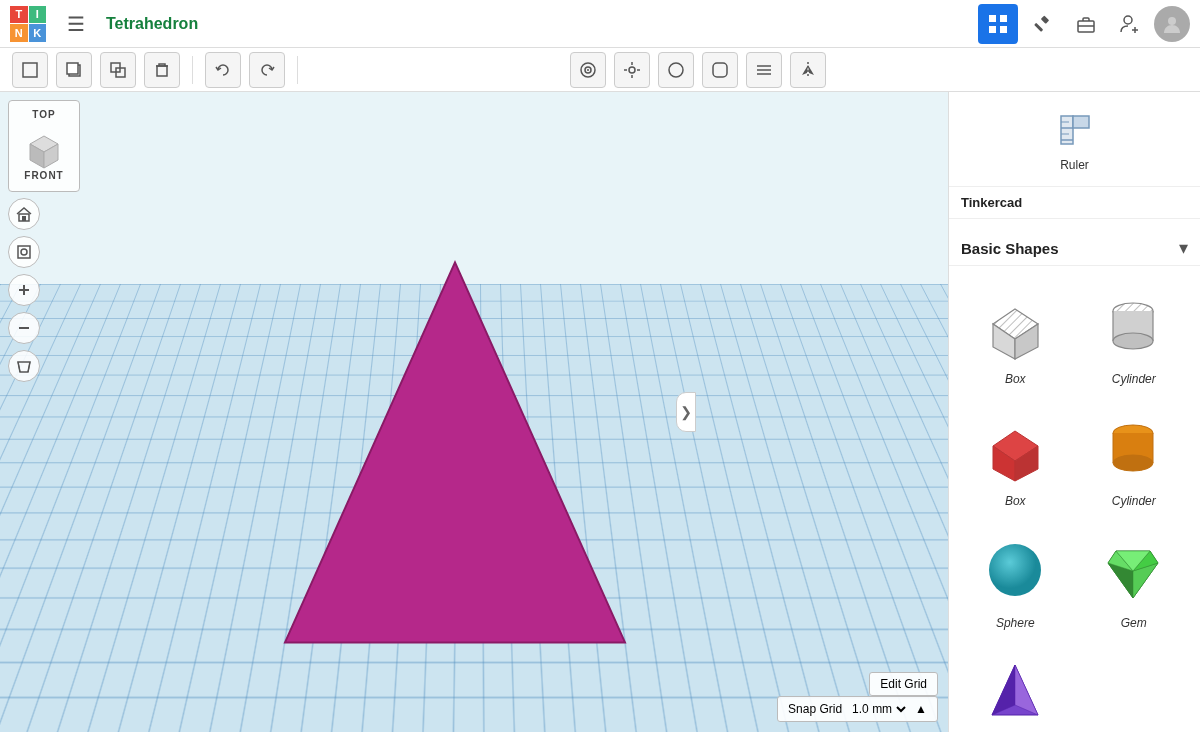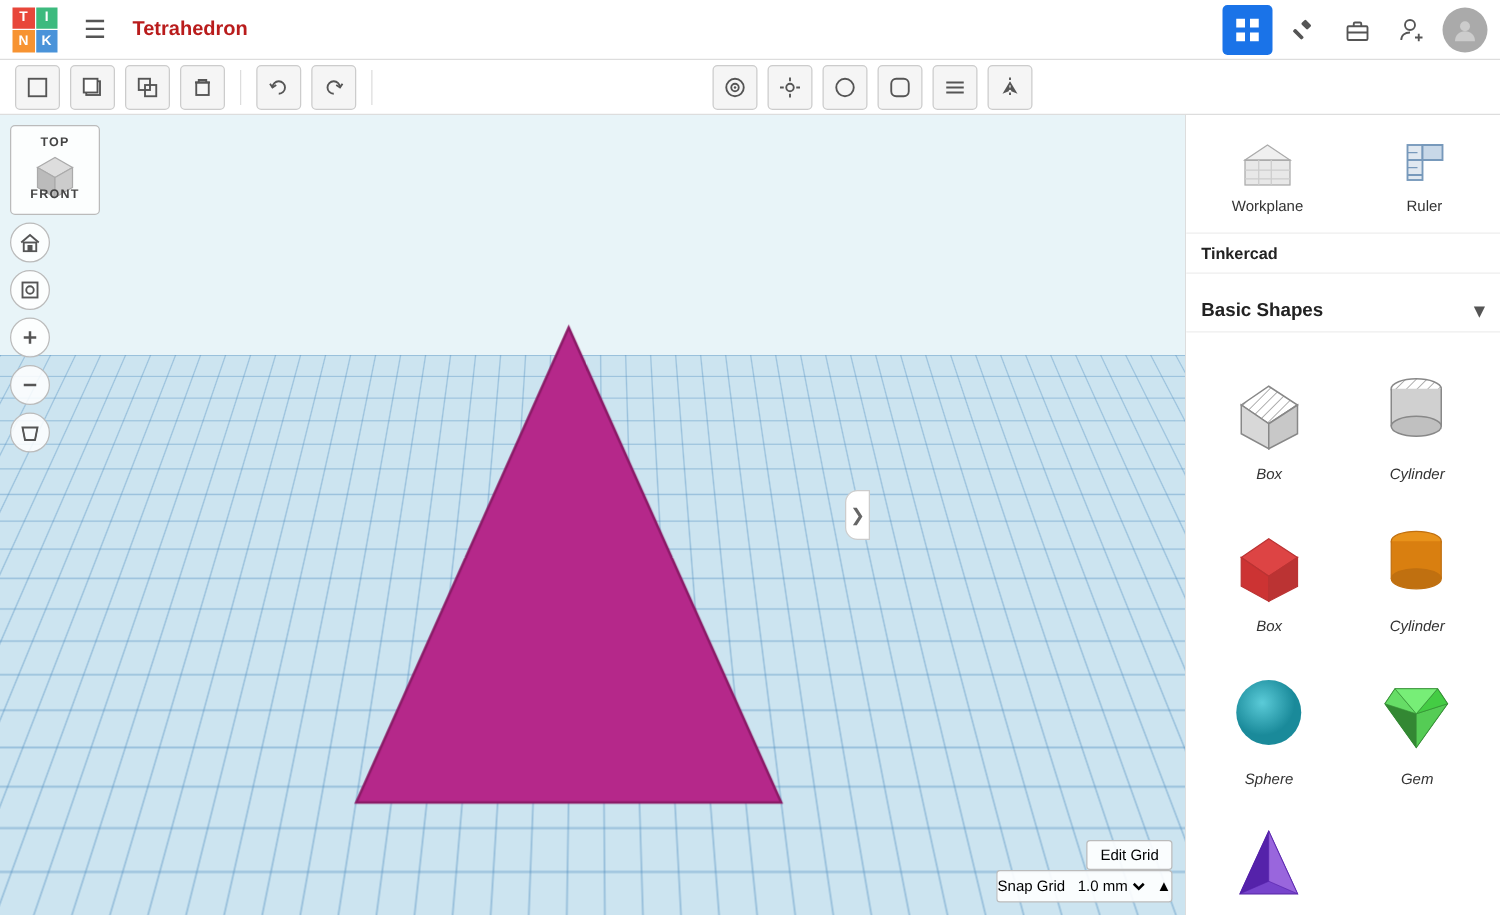--- a/index.html
+++ b/index.html
@@ -71,21 +71,21 @@
       left: 50%; top: 50%;
       transform: translate(-55%, -40%);
     }
 
     
     #left-controls {
       position: absolute; left: 8px; top: 8px;
       display: flex; flex-direction: column; gap: 6px;
     }
     .view-cube {
-      width: 72px; height: 72px; background: rgba(255,255,255,0.85);
+      width: 72px; height: 92px; background: rgba(255,255,255,0.85);
       border: 1px solid #bbb; border-radius: 4px; position: relative;
       display: flex; align-items: center; justify-content: center; text-decoration: underline;
     }
     .view-cube-top {
       position: absolute; top: 8px; left: 50%; transform: translateX(-50%);
       font-size: 10px; font-weight: bold; color: #444; letter-spacing: 1px;
     }
     .view-cube-front {
       position: absolute; bottom: 10px; left: 50%; transform: translateX(-50%);
       font-size: 10px; font-weight: bold; color: #444; letter-spacing: 1px;
@@ -100,21 +100,21 @@
     
     #edit-grid-btn {
       position: absolute; bottom: 36px; right: 10px;
       background: rgba(255,255,255,0.9); border: 1px solid #bbb;
       padding: 4px 10px; font-size: 12px; border-radius: 3px; cursor: pointer;
     }
     #snap-grid {
       position: absolute; bottom: 10px; right: 10px;
       display: flex; align-items: center; gap: 6px;
       background: rgba(255,255,255,0.9); border: 1px solid #bbb;
-      padding: 4px 0; border-radius: 3px; font-size: 12px;
+      padding: 4px 10px; border-radius: 3px; font-size: 12px;
     }
     #snap-grid select { border: none; background: none; font-size: 12px; cursor: pointer; }
 
     
     #panel-toggle {
       position: absolute; right: 252px; top: 50%; transform: translateY(-50%);
       width: 20px; height: 40px; background: #fff; border: 1px solid #ccc;
       border-radius: 10px 0 0 10px; display: flex; align-items: center;
       justify-content: center; cursor: pointer; font-size: 14px; color: #666;
       z-index: 10;
@@ -155,21 +155,21 @@
 
 <div id="topbar">
 
   <div id="logo">
     <div class="logo-cell logo-t">T</div>
     <div class="logo-cell logo-i">I</div>
     <div class="logo-cell logo-n">N</div>
     <div class="logo-cell logo-k">K</div>
   </div>
   <button class="topbar-icon-btn" style="font-size:20px;">☰</button>
-  <span style="font-size:16px;font-weight:bold;color:#b91c1c;">Tetrahedron</span>
+  <span style="font-size:16px;font-weight:bold;color:#15803d;">Tetrahedron</span>
 
   <div id="topbar-right">
     <button class="topbar-icon-btn active">
 
       <svg width="20" height="20" viewBox="0 0 20 20">
         <rect x="1" y="1" width="7" height="7" fill="white"></rect>
         <rect x="12" y="1" width="7" height="7" fill="white"></rect>
         <rect x="1" y="12" width="7" height="7" fill="white"></rect>
         <rect x="12" y="12" width="7" height="7" fill="white"></rect>
       </svg>
@@ -362,34 +362,20 @@
 
     <div id="panel-toggle">
       <span>❯</span>
     </div>
   </div>
 
   <div id="right-panel">
 
     <div id="panel-tools">
 
-      <div class="panel-tool">
-        <div class="panel-tool-icon">
-          <svg width="44" height="44" viewBox="0 0 44 44">
-            <rect x="4" y="20" width="36" height="20" fill="#e8e8e8" stroke="#aaa" stroke-width="1"></rect>
-            <polygon points="4,20 22,8 40,20" fill="#f0f0f0" stroke="#aaa" stroke-width="1"></polygon>
-            <line x1="4" y1="20" x2="40" y2="20" stroke="#aaa" stroke-width="1"></line>
-            <line x1="15" y1="20" x2="15" y2="40" stroke="#ccc" stroke-width="1"></line>
-            <line x1="25" y1="20" x2="25" y2="40" stroke="#ccc" stroke-width="1"></line>
-            <line x1="4" y1="28" x2="40" y2="28" stroke="#ccc" stroke-width="1"></line>
-            <line x1="4" y1="35" x2="40" y2="35" stroke="#ccc" stroke-width="1"></line>
-          </svg>
-        </div>
-        <span class="panel-tool-label">Workplane</span>
-      </div>
 
       <div class="panel-tool">
         <div class="panel-tool-icon">
           <svg width="44" height="44" viewBox="0 0 44 44">
             <rect x="8" y="8" width="12" height="28" fill="#e0e8f0" stroke="#7799bb" stroke-width="1.5"></rect>
             <line x1="8" y1="14" x2="16" y2="14" stroke="#7799bb" stroke-width="1"></line>
             <line x1="8" y1="20" x2="20" y2="20" stroke="#7799bb" stroke-width="1.5"></line>
             <line x1="8" y1="26" x2="16" y2="26" stroke="#7799bb" stroke-width="1"></line>
             <line x1="8" y1="32" x2="20" y2="32" stroke="#7799bb" stroke-width="1.5"></line>
             <polygon points="20,8 36,8 36,20 20,20" fill="#c8d8e8" stroke="#7799bb" stroke-width="1.5"></polygon>

